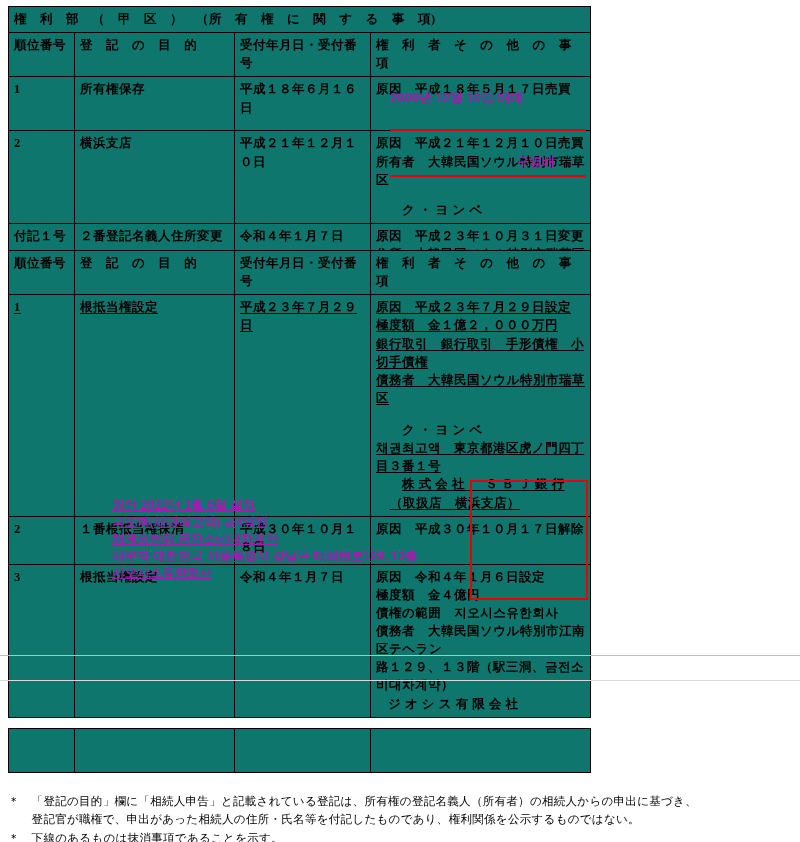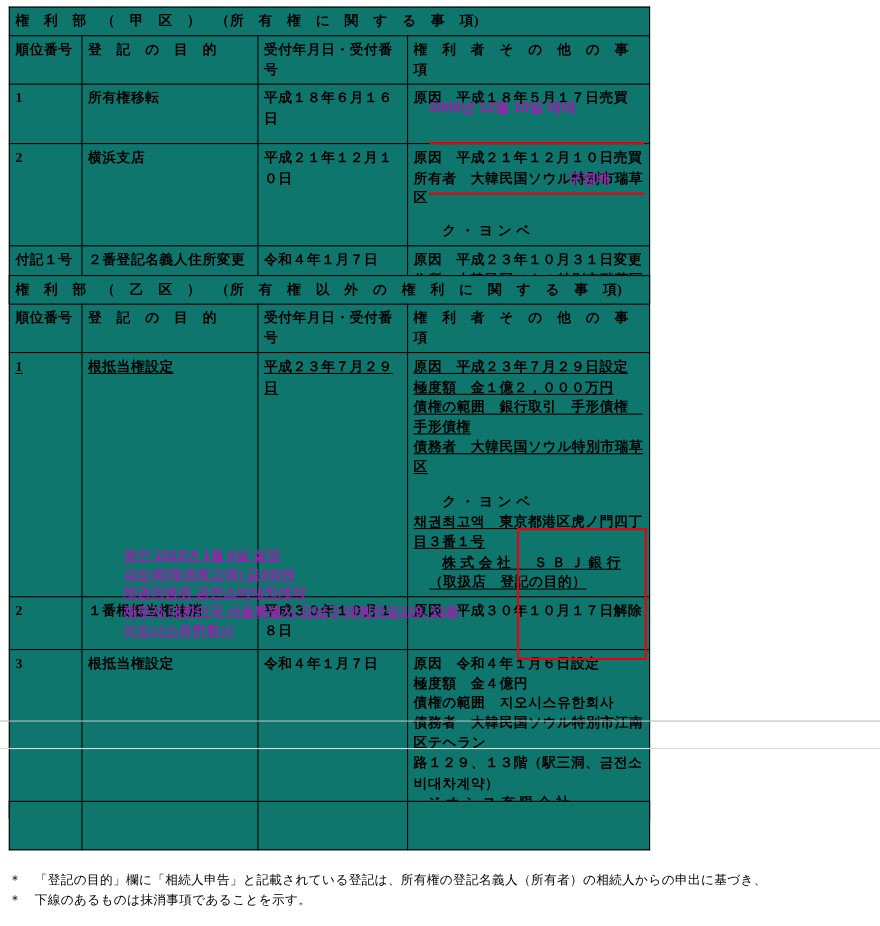--- a/index.html
+++ b/index.html
@@ -109,21 +109,21 @@
       </tr>
       <tr class="hdr">
         <td>順位番号</td>
         <td>登　記　の　目　的</td>
         <td>受付年月日・受付番号</td>
         <td>権　利　者　そ　の　他　の　事　項</td>
       </tr>
 
       <tr>
         <td>1</td>
-        <td>所有権移転</td>
+        <td>所有権保存</td>
         <td>平成１８年６月１６日</td>
         <td style="height:46px;">
           <div>原因　平成１８年５月１７日売買</div>
         </td>
       </tr>
 
       <tr>
         <td>2</td>
         <td>横浜支店</td>
         <td>平成２１年１２月１０日</td>
@@ -153,44 +153,41 @@
   <div class="ann" id="ann-owner-name" style="left:516px;top:154px;">구영배</div>
 
   <table class="reg" id="otsu-table">
     <colgroup>
         <col class="c1">
         <col class="c2">
         <col class="c3">
         <col class="c4">
       </colgroup>
     <tbody>
-      <tr>
-        <td class="title-cell" colspan="4">権　利　部　（　乙　区　）　（所　有　権　以　外　の　権　利　に　関　す　る　事　項)</td>
-      </tr>
       <tr class="hdr">
         <td>順位番号</td>
         <td>登　記　の　目　的</td>
         <td>受付年月日・受付番号</td>
         <td>権　利　者　そ　の　他　の　事　項</td>
       </tr>
 
       <tr>
         <td><span class="u">1</span></td>
         <td><span class="u">根抵当権設定</span></td>
         <td><span class="u">平成２３年７月２９日</span></td>
         <td style="height:150px;">
           <div><span class="u">原因　平成２３年７月２９日設定</span></div>
           <div><span class="u">極度額　金１億２，０００万円</span></div>
-          <div><span class="u">債権の範囲　銀行取引　手形債権　手形債権</span></div>
+          <div><span class="u">銀行取引　銀行取引　手形債権　小切手債権</span></div>
           <div><span class="u">債務者　大韓民国ソウル特別市瑞草区</span></div>
           <div style="height:14px;"></div>
           <div style="padding-left:26px;"><span>ク ・ ヨ ン ベ</span></div>
           <div><span class="u">채권최고액　東京都港区虎ノ門四丁目３番１号</span></div>
           <div style="padding-left:26px;"><span class="u">株 式 会 社 　 Ｓ Ｂ Ｊ 銀 行</span></div>
-          <div style="padding-left:14px;"><span class="u">（取扱店　登記の目的）</span></div>
+          <div style="padding-left:14px;"><span class="u">（取扱店　横浜支店）</span></div>
         </td>
       </tr>
 
       <tr>
         <td>2</td>
         <td>１番根抵当権抹消</td>
         <td>平成３０年１０月１８日</td>
         <td style="height:40px;margin-top:12px;">
           <div>原因　平成３０年１０月１７日解除</div>
         </td>
@@ -236,16 +233,17 @@
         <td style="height:36px;">&nbsp;</td>
         <td>&nbsp;</td>
         <td>&nbsp;</td>
         <td>&nbsp;</td>
       </tr>
     </tbody>
   </table>
 
   <div id="footer">
     <div>＊　「登記の目的」欄に「相続人申告」と記載されている登記は、所有権の登記名義人（所有者）の相続人からの申出に基づき、</div>
+    <div>　　登記官が職権で、申出があった相続人の住所・氏名等を付記したものであり、権利関係を公示するものではない。</div>
     <div>＊　下線のあるものは抹消事項であることを示す。</div>
   </div>
 
 </div>
 
 </body></html>

